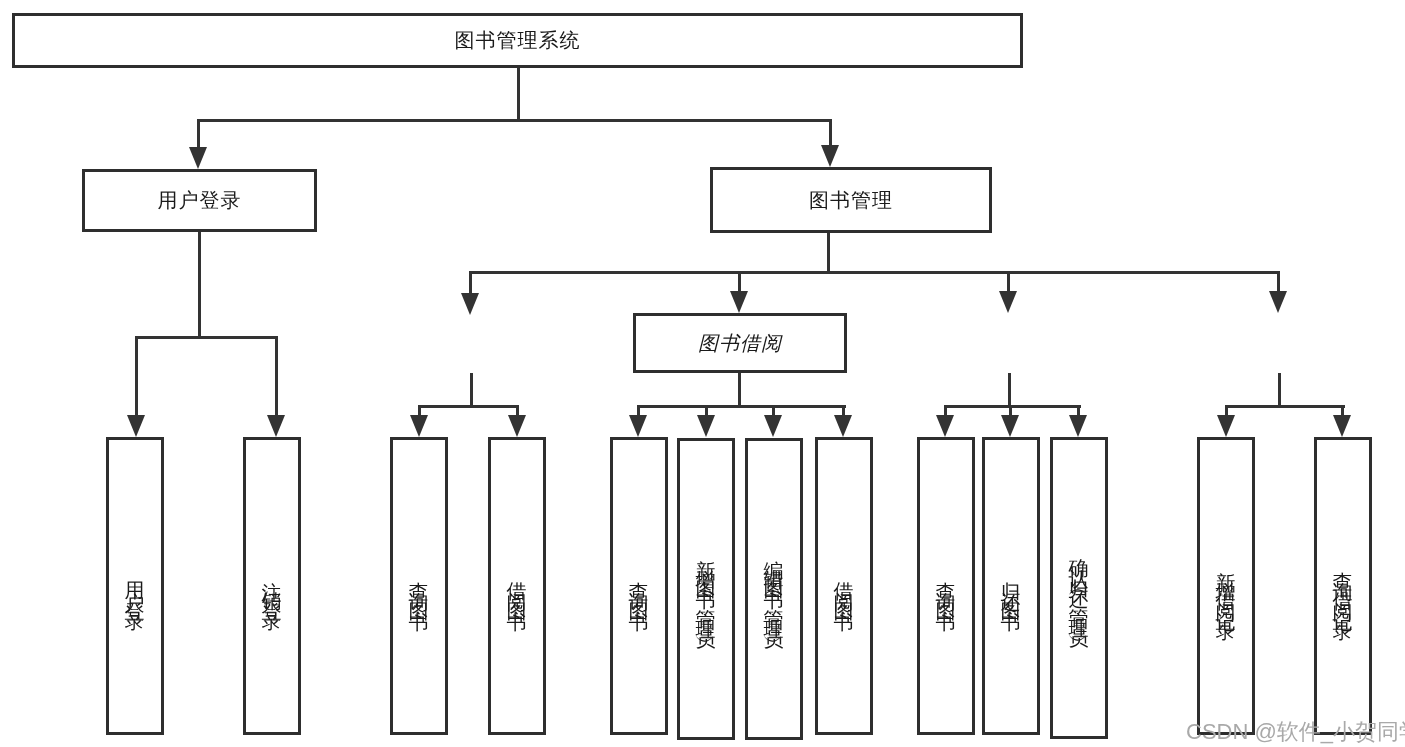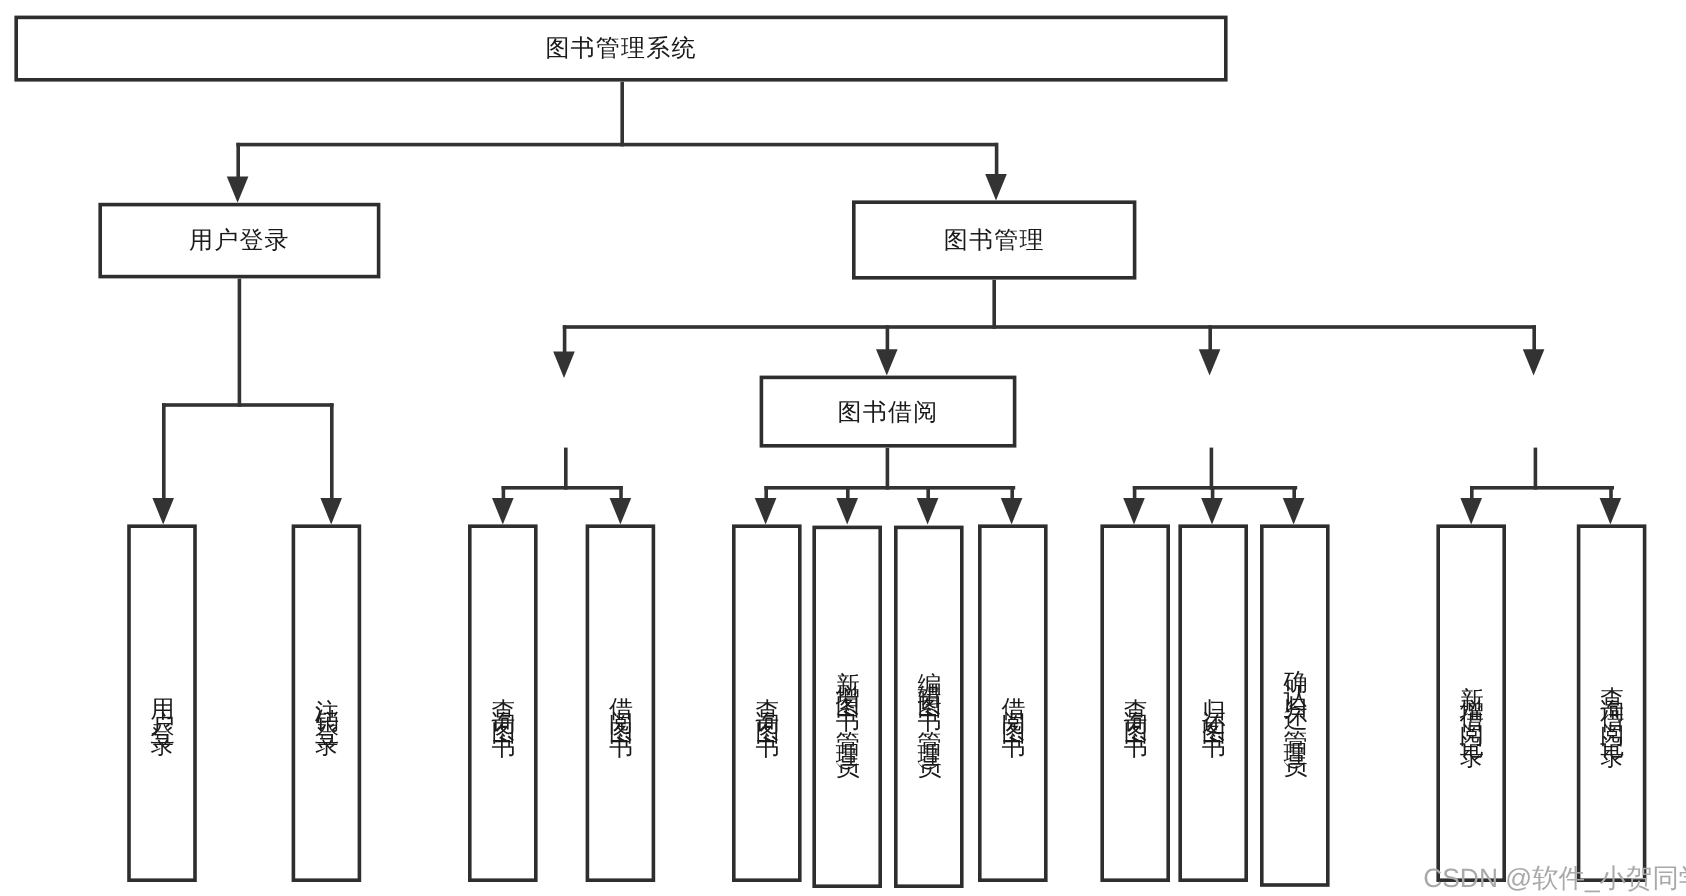--- a/index.html
+++ b/index.html
@@ -57,41 +57,41 @@
   <div class="node" style="left:12px;top:13px;width:1011px;height:55px;">图书管理系统</div>
 
   <div class="vline" style="left:517px;top:68px;height:54px;"></div>
   <div class="hline" style="left:197px;top:119px;width:634px;"></div>
   <div class="vline" style="left:197px;top:119px;height:34px;"></div>
   <div class="arrow" style="left:189px;top:147px;"></div>
   <div class="vline" style="left:829px;top:119px;height:32px;"></div>
   <div class="arrow" style="left:821px;top:145px;"></div>
 
   <div class="node" style="left:82px;top:169px;width:235px;height:63px;">用户登录</div>
-  <div class="node" style="left:710px;top:167px;width:237px;height:66px;">图书管理</div>
+  <div class="node" style="left:710px;top:167px;width:282px;height:66px;">图书管理</div>
 
   <div class="vline" style="left:198px;top:232px;height:107px;"></div>
   <div class="hline" style="left:135px;top:336px;width:143px;"></div>
   <div class="vline" style="left:135px;top:336px;height:84px;"></div>
   <div class="arrow" style="left:127px;top:415px;"></div>
   <div class="vline" style="left:275px;top:336px;height:84px;"></div>
   <div class="arrow" style="left:267px;top:415px;"></div>
 
   <div class="vline" style="left:827px;top:233px;height:41px;"></div>
   <div class="hline" style="left:469px;top:271px;width:811px;"></div>
   <div class="vline" style="left:469px;top:271px;height:26px;"></div>
   <div class="arrow" style="left:461px;top:293px;"></div>
   <div class="vline" style="left:738px;top:271px;height:24px;"></div>
   <div class="arrow" style="left:730px;top:291px;"></div>
   <div class="vline" style="left:1007px;top:271px;height:24px;"></div>
   <div class="arrow" style="left:999px;top:291px;"></div>
   <div class="vline" style="left:1277px;top:271px;height:24px;"></div>
   <div class="arrow" style="left:1269px;top:291px;"></div>
 
-  <div class="node" style="left:633px;top:313px;width:214px;height:60px;">图书借阅</div>
+  <div class="node" style="left:633px;top:313px;width:214px;height:60px;font-style:italic;">图书借阅</div>
 
   <div class="vline" style="left:470px;top:373px;height:35px;"></div>
   <div class="hline" style="left:418px;top:405px;width:101px;"></div>
   <div class="vline" style="left:418px;top:405px;height:16px;"></div>
   <div class="arrow" style="left:410px;top:415px;"></div>
   <div class="vline" style="left:516px;top:405px;height:16px;"></div>
   <div class="arrow" style="left:508px;top:415px;"></div>
 
   <div class="vline" style="left:738px;top:373px;height:35px;"></div>
   <div class="hline" style="left:637px;top:405px;width:209px;"></div>

